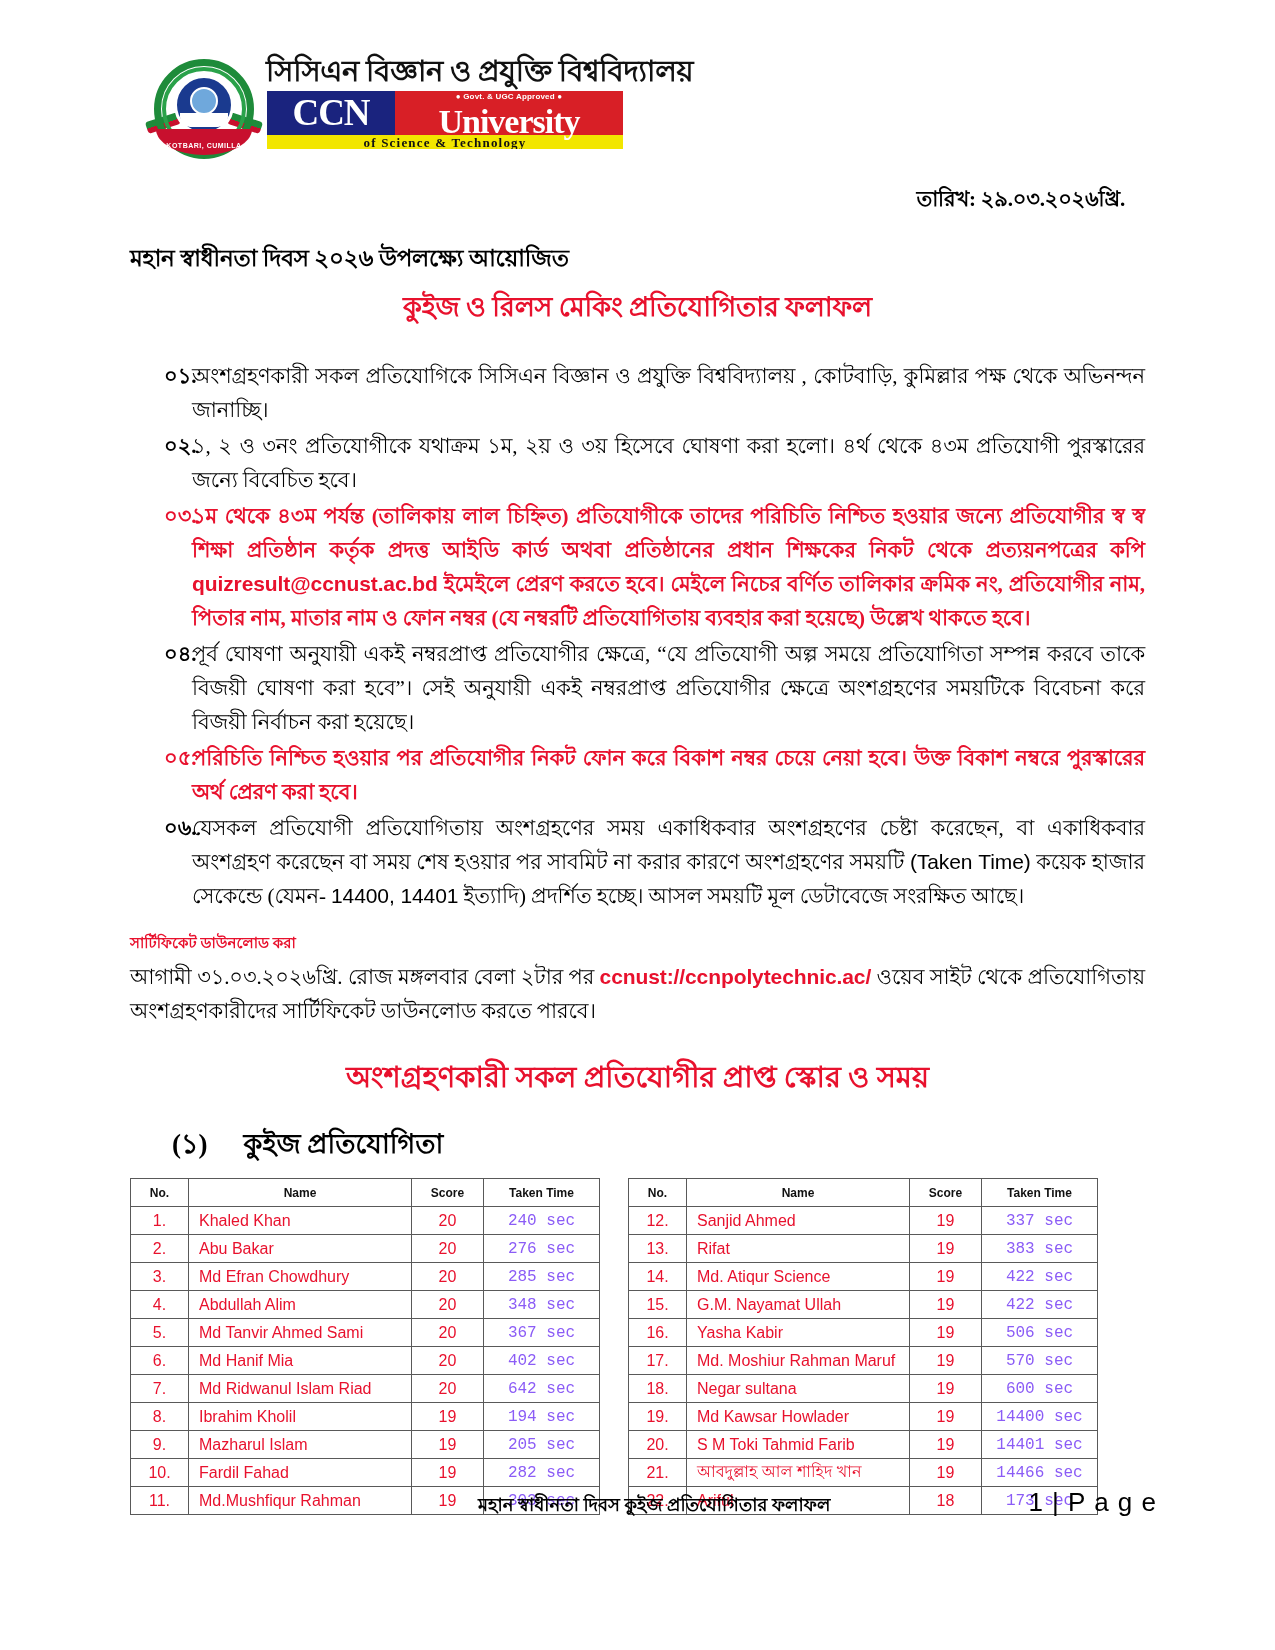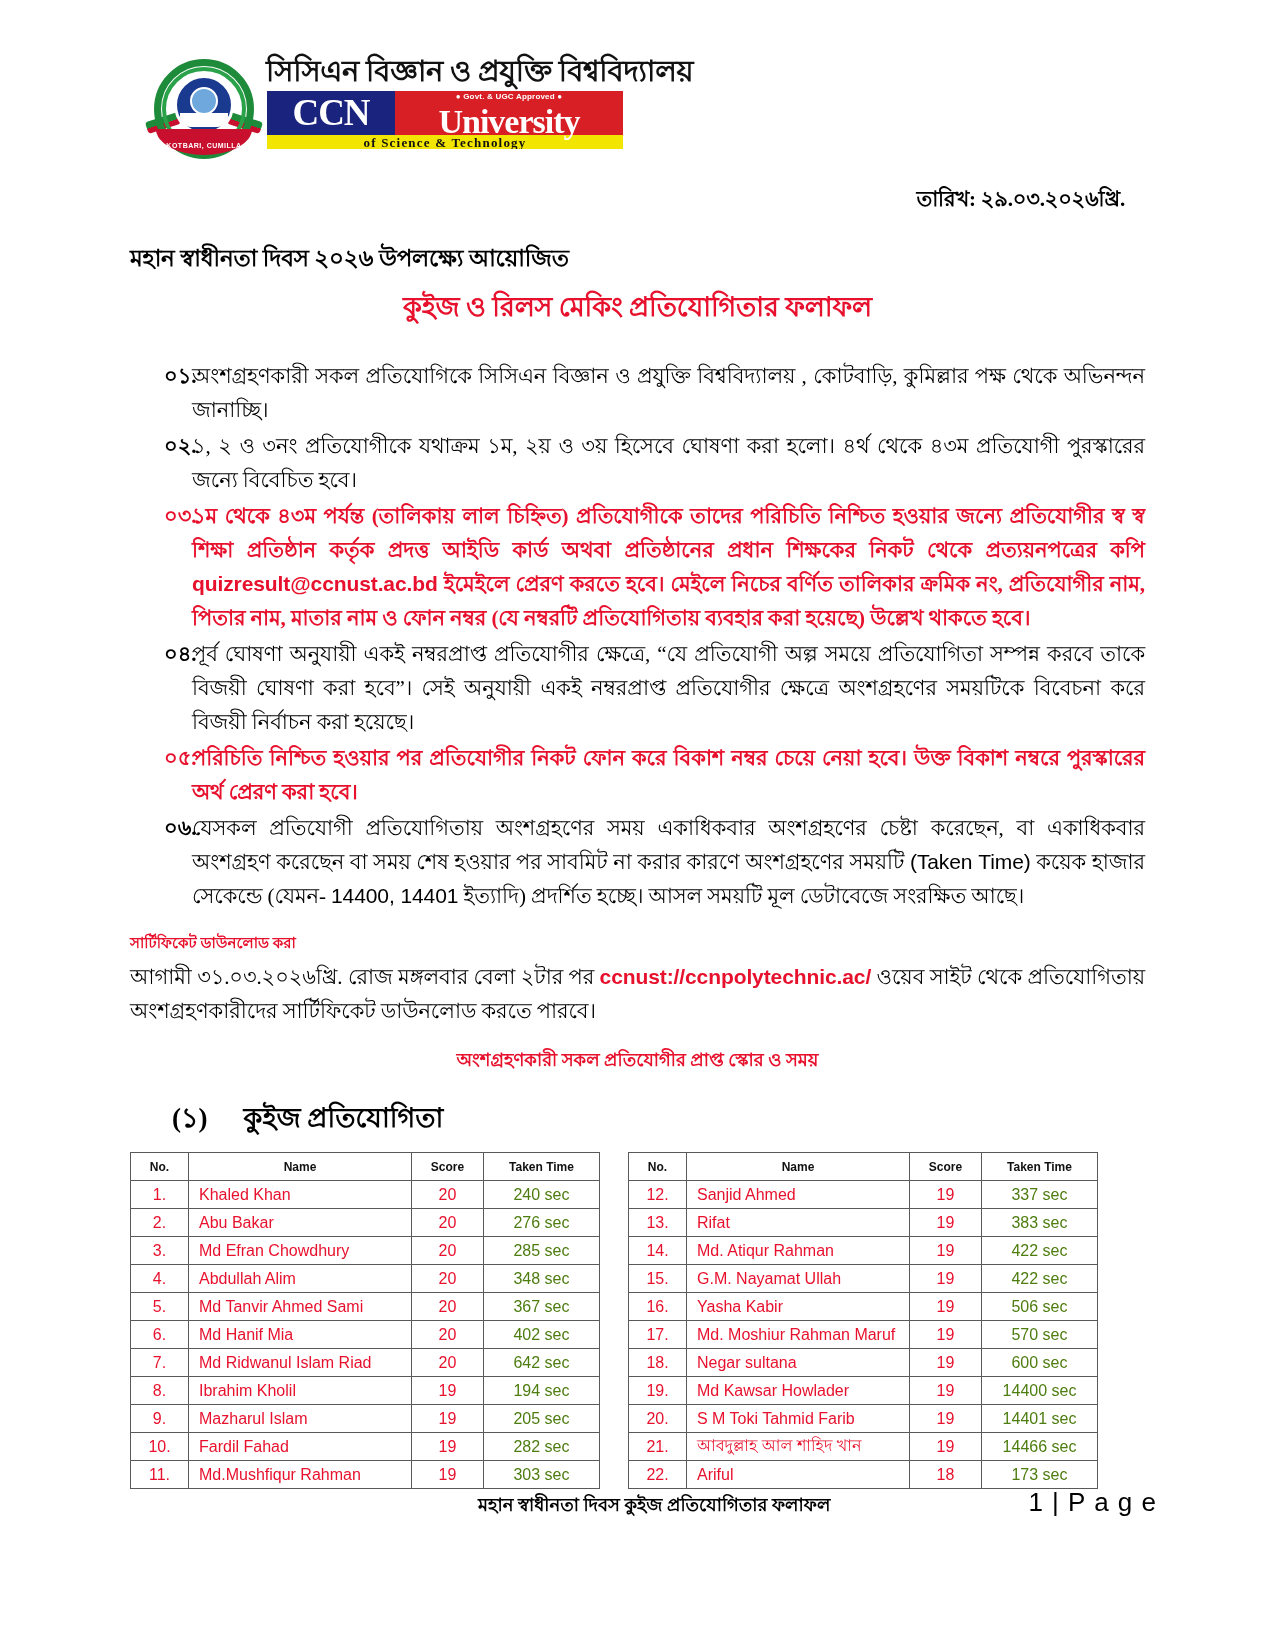--- a/index.html
+++ b/index.html
@@ -252,23 +252,23 @@
   }
   .cert-body .url {
     color: #e8112d;
     font-weight: bold;
     font-family: "Liberation Sans", sans-serif;
   }
 
   .section-head {
     text-align: center;
     color: #e8112d;
-    font-size: 18px;
-    font-weight: bold;
-    margin-top: 18px;
+    font-size: 29px;
+    font-weight: bold;
+    margin-top: 26px;
   }
 
   .sub-head {
     display: flex;
     gap: 36px;
     font-size: 27px;
     font-weight: bold;
     margin-top: 20px;
     padding-left: 42px;
   }
@@ -307,23 +307,24 @@
     color: #e8112d;
     text-align: left;
     padding-left: 10px;
   }
   table.result td.score {
     color: #e8112d;
     text-align: center;
     width: 72px;
   }
   table.result td.time {
-    color: #4d7c0f;
+    color: #8b5cf6;
     text-align: center;
     width: 116px;
+    font-family: Liberation Mono, monospace;
   }
   table.result col.c-no { width: 58px; }
   table.result col.c-score { width: 72px; }
   table.result col.c-time { width: 116px; }
 
   
   .footer {
     position: absolute;
     left: 130px;
     right: 118px;
@@ -538,21 +539,21 @@
             <td class="time">337 sec</td>
           </tr>
         <tr>
             <td class="no">13.</td>
             <td class="name">Rifat</td>
             <td class="score">19</td>
             <td class="time">383 sec</td>
           </tr>
         <tr>
             <td class="no">14.</td>
-            <td class="name">Md. Atiqur Rahman</td>
+            <td class="name">Md. Atiqur Science</td>
             <td class="score">19</td>
             <td class="time">422 sec</td>
           </tr>
         <tr>
             <td class="no">15.</td>
             <td class="name">G.M. Nayamat Ullah</td>
             <td class="score">19</td>
             <td class="time">422 sec</td>
           </tr>
         <tr>

